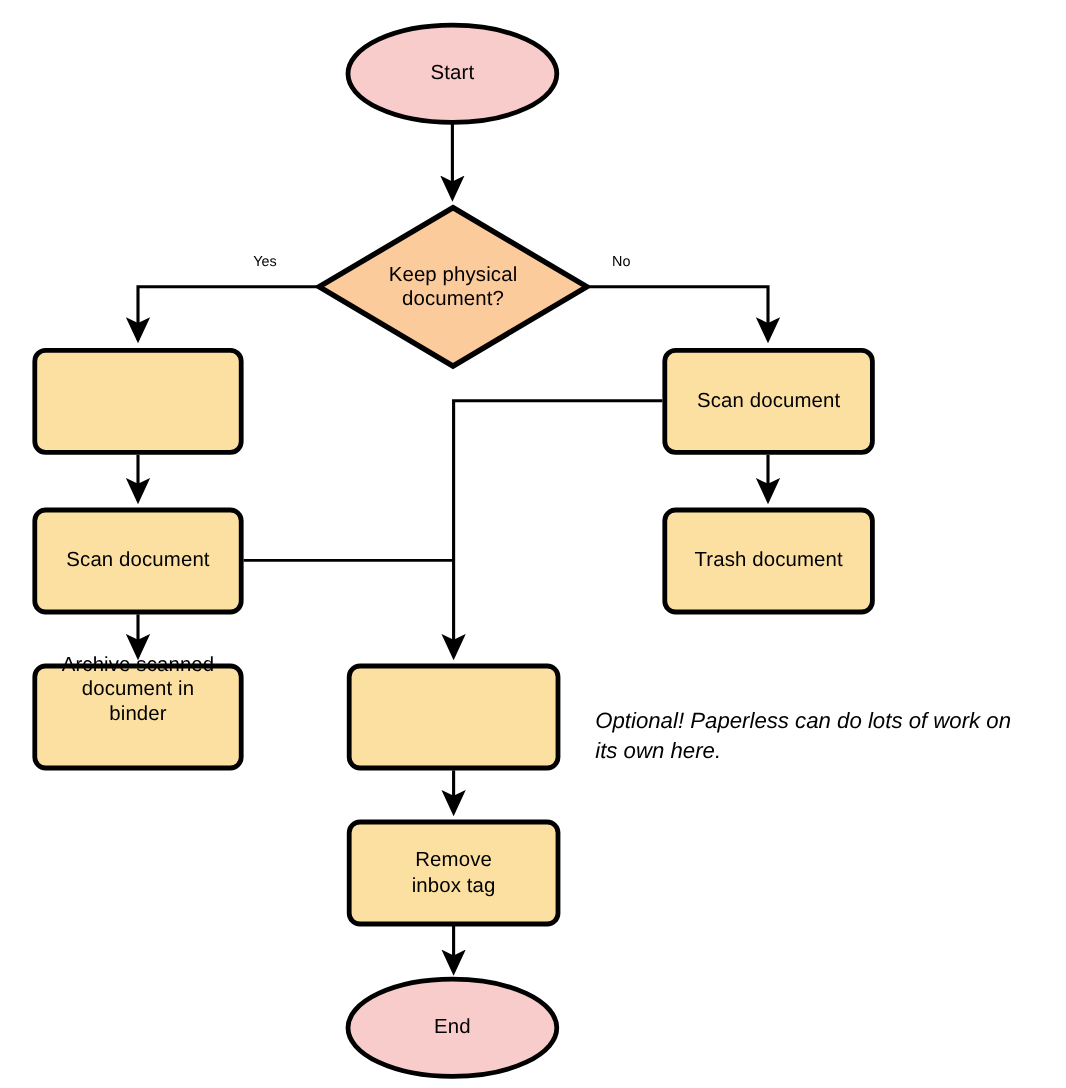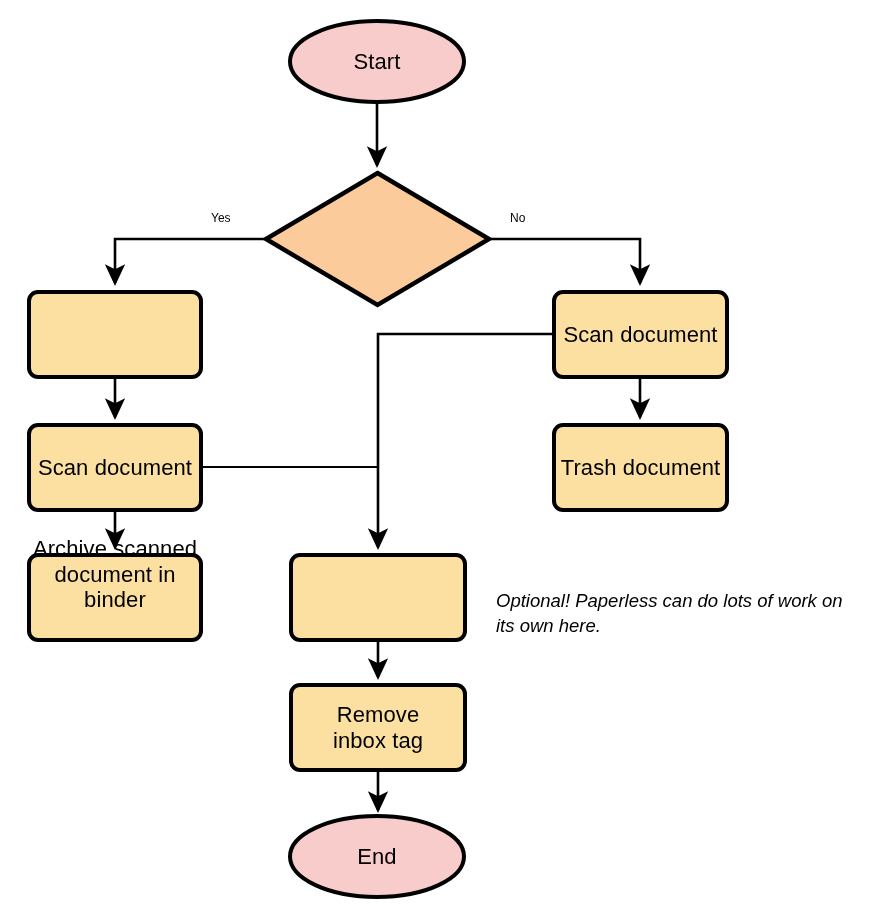--- a/index.html
+++ b/index.html
@@ -27,21 +27,21 @@
     width: 888px;
     height: 907px;
   }
   .node-label {
     position: absolute;
     display: flex;
     align-items: center;
     justify-content: center;
     text-align: center;
     line-height: 1.18;
-    font-size: 22px;
+    font-size: 17px;
     color: #000000;
     white-space: pre-line;
     pointer-events: none;
     letter-spacing: 0.1px;
   }
   .edge-label {
     position: absolute;
     font-size: 12px;
     color: #000000;
     white-space: nowrap;
@@ -105,20 +105,22 @@
 
     <path d="M 203 467 L 378 467" fill="none" stroke="#000000" stroke-width="2.2"></path>
 
     <path d="M 378 642 L 378 677" fill="none" stroke="#000000" stroke-width="2.6" marker-end="url(#arrowhead)"></path>
 
     <path d="M 378 770 L 378 810" fill="none" stroke="#000000" stroke-width="2.6" marker-end="url(#arrowhead)"></path>
   </svg>
 
   <div class="node-label" style="left:288px; top:20px; width:178px; height:83px;">Start</div>
 
+  <div class="node-label" style="left:277px; top:172px; width:201px; height:134px;">Keep physical
+document?</div>
 
 
   <div class="node-label" style="left:27px; top:423px; width:176px; height:89px;">Scan document</div>
 
   <div class="node-label" style="left:27px; top:530px; width:176px; height:89px;">Archive scanned
 document in
 binder</div>
 
   <div class="node-label" style="left:552px; top:290px; width:177px; height:89px;">Scan document</div>
 

